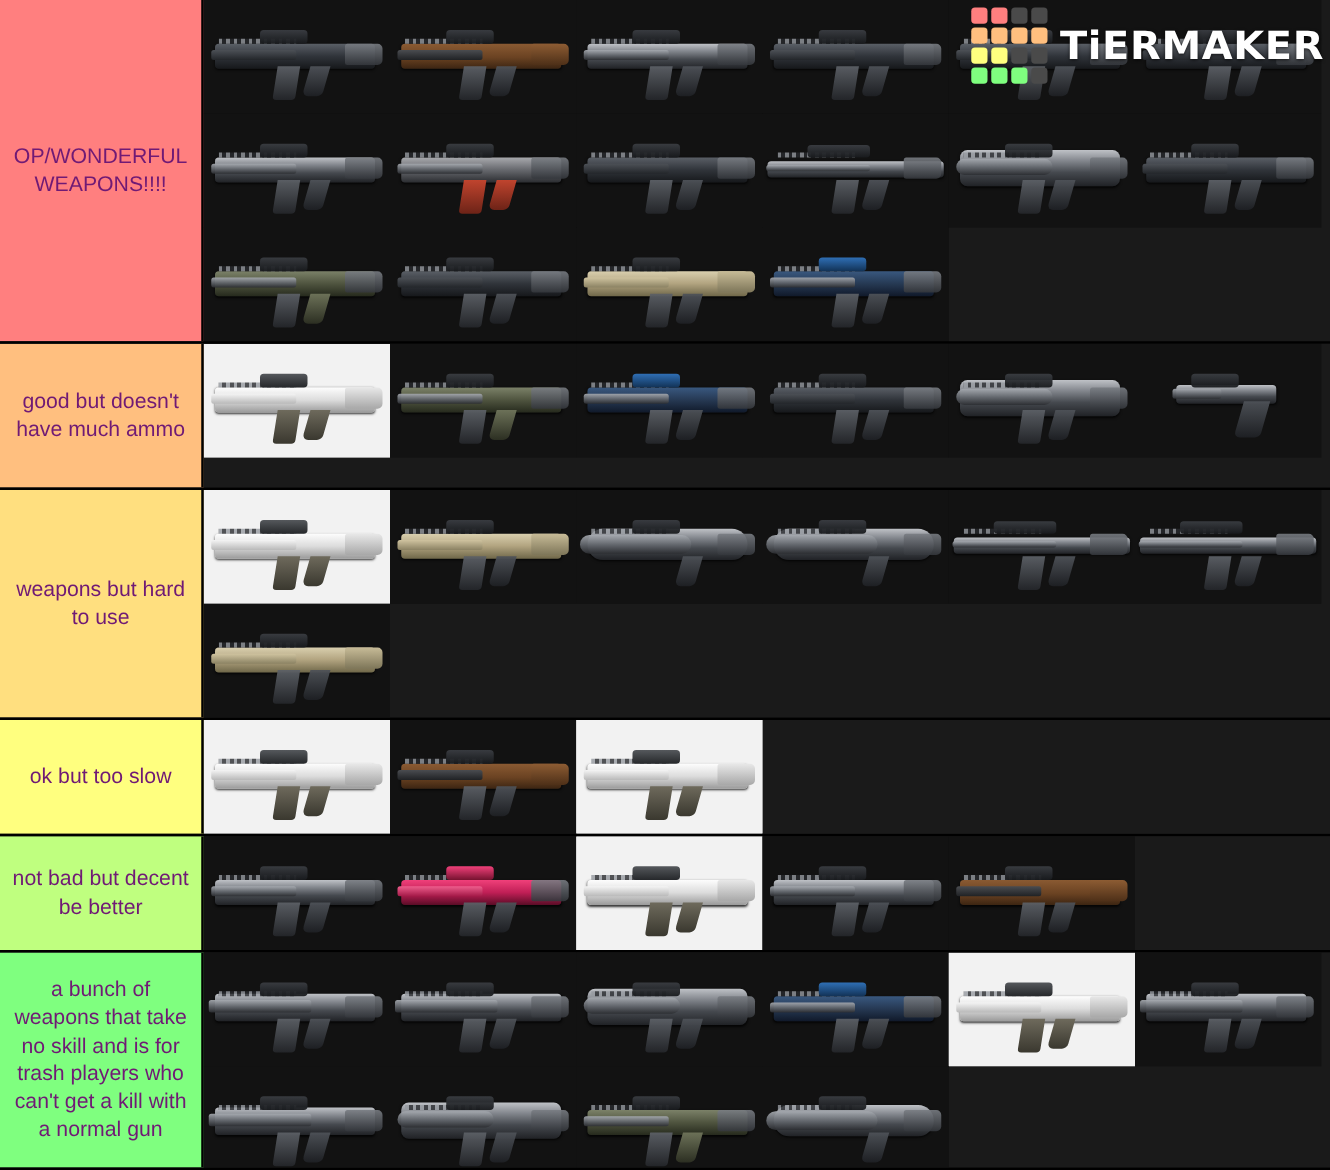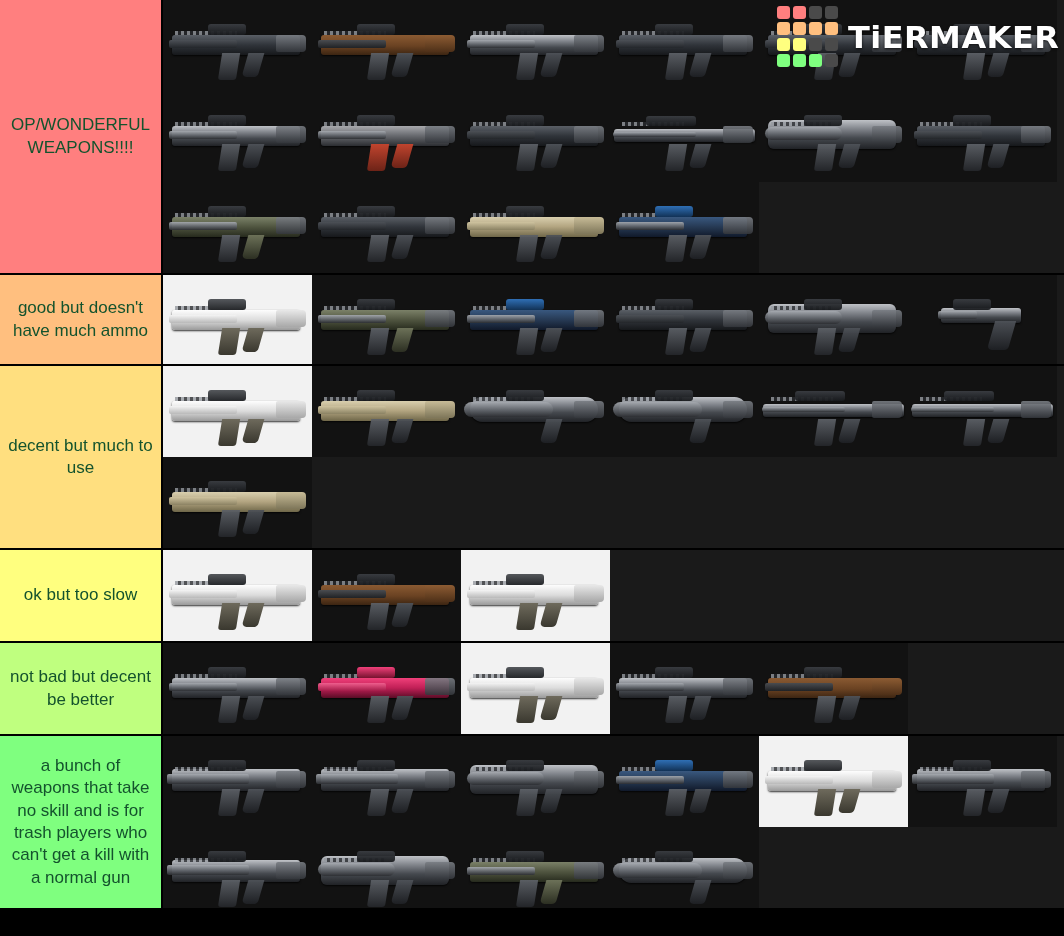--- a/index.html
+++ b/index.html
@@ -34,21 +34,21 @@
 
   .tier-label {
     width: 163px;
     min-width: 163px;
     flex: 0 0 163px;
     display: flex;
     align-items: center;
     justify-content: center;
     text-align: center;
     padding: 4px 5px;
-    color: #14532d;
+    color: #701a75;
     font-size: 17px;
     line-height: 1.32;
     font-family: "Liberation Sans", sans-serif;
     border-right: 2px solid #000;
     word-wrap: break-word;
     overflow: hidden;
   }
 
   .tier-items {
     flex: 1 1 auto;
@@ -394,21 +394,21 @@
           <div class="wpn">
             <span class="rail"></span>
             <span class="optic"></span>
             <span class="mag"></span>
             <span class="grip"></span>
             <span class="stock"></span>
           </div>
         </div>
       </div>
     </div>
-    <div class="tier-row" style="height: 91px;">
+    <div class="tier-row" style="height: 117px;">
       <div class="tier-label" style="background: rgb(255, 191, 127);">good but doesn't have much ammo</div>
       <div class="tier-items">
         <div class="tier-item v-white">
           <div class="wpn">
             <span class="rail"></span>
             <span class="optic"></span>
             <span class="mag"></span>
             <span class="grip"></span>
             <span class="stock"></span>
           </div>
@@ -451,21 +451,21 @@
         </div>
         <div class="tier-item v-pistol">
           <div class="wpn">
             <span class="optic"></span>
             <span class="grip"></span>
           </div>
         </div>
       </div>
     </div>
     <div class="tier-row" style="height: 184px;">
-      <div class="tier-label" style="background: rgb(255, 223, 127);">decent but much to use</div>
+      <div class="tier-label" style="background: rgb(255, 223, 127);">weapons but hard to use</div>
       <div class="tier-items">
         <div class="tier-item v-white">
           <div class="wpn">
             <span class="rail"></span>
             <span class="optic"></span>
             <span class="mag"></span>
             <span class="grip"></span>
             <span class="stock"></span>
           </div>
         </div>

